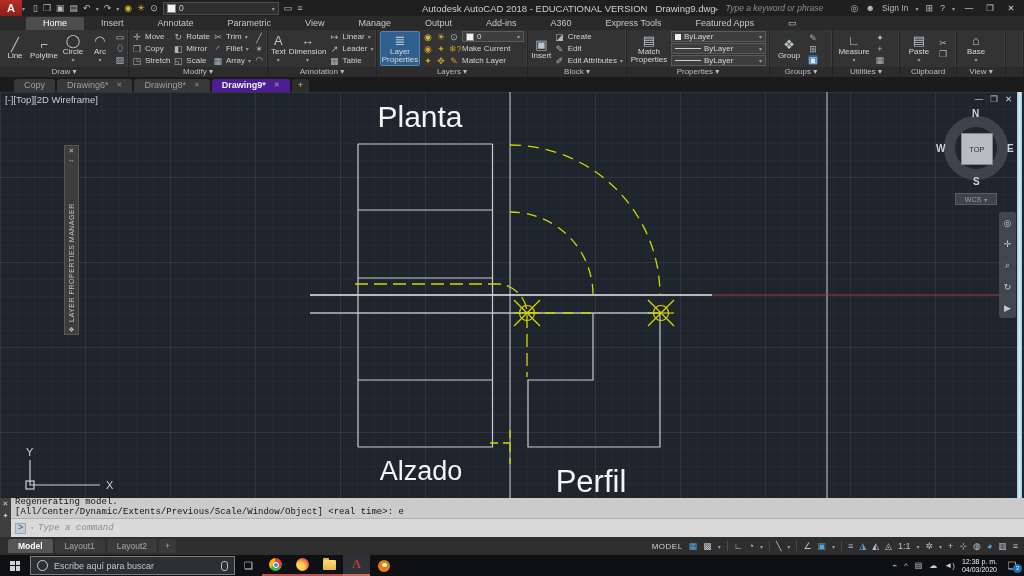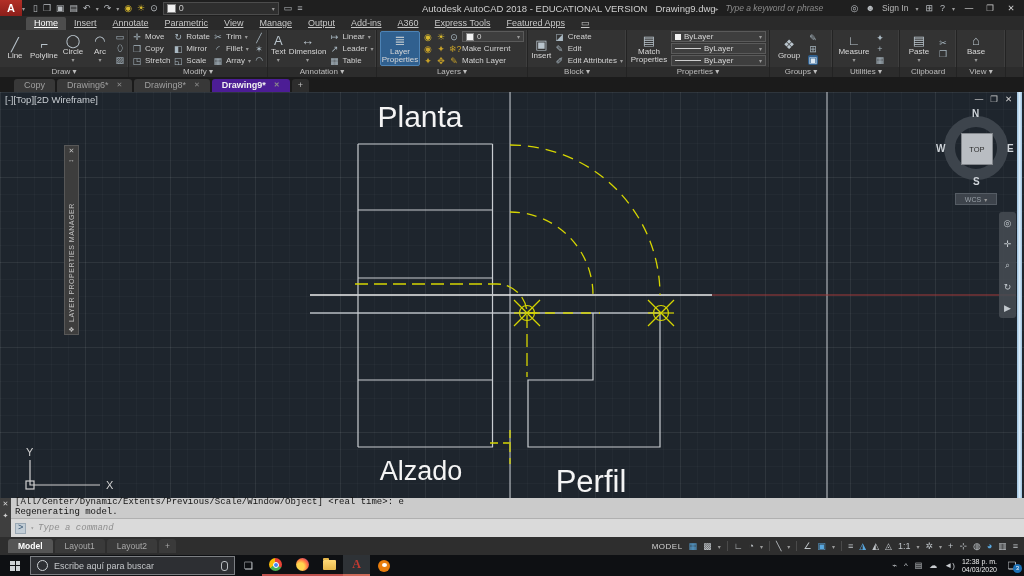--- a/index.html
+++ b/index.html
@@ -14,21 +14,21 @@
   .qic.yel{color:#d8b92e;}
   .caret{font-size:6px;color:#9a9a9a;}
   #qat-layerdd{display:flex;align-items:center;gap:3px;background:#2e2e2e;border:1px solid #4c4c4c;height:11px;width:108px;padding:0 3px;}
   #qat-swatch{width:7px;height:7px;background:#f2f2f2;border:1px solid #888;}
   #title-center{flex:1;text-align:right;color:#cfcfcf;font-size:9.5px;white-space:nowrap;}
   #title-right{display:flex;align-items:center;gap:7px;margin-right:6px;color:#b9b9b9;}
   #kw{font-style:italic;color:#8b8b8b;font-size:8.5px;width:118px;}
   .winbtn{font-size:8.5px;color:#cfcfcf;width:14px;text-align:center;}
   
   #ribtabs{left:0;top:16px;width:1024px;height:14px;background:#2a2a2a;display:flex;align-items:flex-end;gap:0;font-size:9px;color:#c7c7c7;padding-left:26px;box-sizing:border-box;}
-  .rtab{padding:1px 8px 2px;white-space:nowrap;text-decoration:underline;}
+  .rtab{padding:1px 17px 2px;white-space:nowrap;}
   .rtab.active{background:#4d4d4d;color:#fff;border-radius:2px 2px 0 0;}
   
   #ribpanels{left:0;top:30px;width:1024px;height:47px;background:#333;display:flex;}
   .panel{display:flex;flex-direction:column;border-right:1px solid #232323;box-shadow:inset -1px 0 0 #3e3e3e;}
   .pbody{flex:1;display:flex;align-items:stretch;padding:1px 3px;gap:3px;}
   .pfoot{height:10px;line-height:10px;font-size:8px;color:#bdbdbd;text-align:center;background:#2c2c2c;white-space:nowrap;}
   .bbtn{width:32px;display:flex;flex-direction:column;align-items:center;justify-content:center;color:#d8d8d8;font-size:8px;line-height:8px;text-align:center;}
   .bbtn .bic{font-size:13px;line-height:14px;color:#b9c4cc;}
   .bbtn.blue{background:#30608f;border:1px solid #4d83b5;border-radius:2px;}
   .scol{display:flex;flex-direction:column;justify-content:center;gap:1px;}
@@ -550,22 +550,22 @@
     </div>
     <div id="bluebar" class="abs"></div>
   </div>
 
   <div id="cmd" class="abs">
     <div id="cmdstrip">
       <span>✕</span>
       <span>✦</span>
     </div>
     <div id="cmdmain">
+      <div class="cline">Regenerating model.</div>
       <div class="cline">[All/Center/Dynamic/Extents/Previous/Scale/Window/Object] &lt;real time&gt;: e</div>
-      <div class="cline">Regenerating model.</div>
       <div id="cmdinput">
         <span id="prompt">&gt;</span>
         <span class="caret">▾</span>
         <span id="cmdph">Type a command</span>
       </div>
     </div>
   </div>
 
   <div id="statusbar" class="abs">
     <span style="width:8px"></span>

